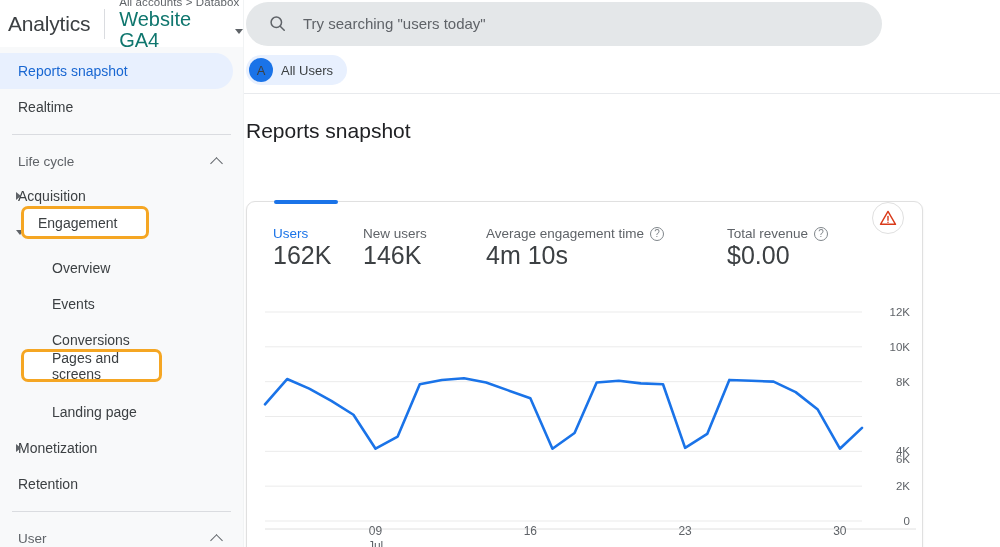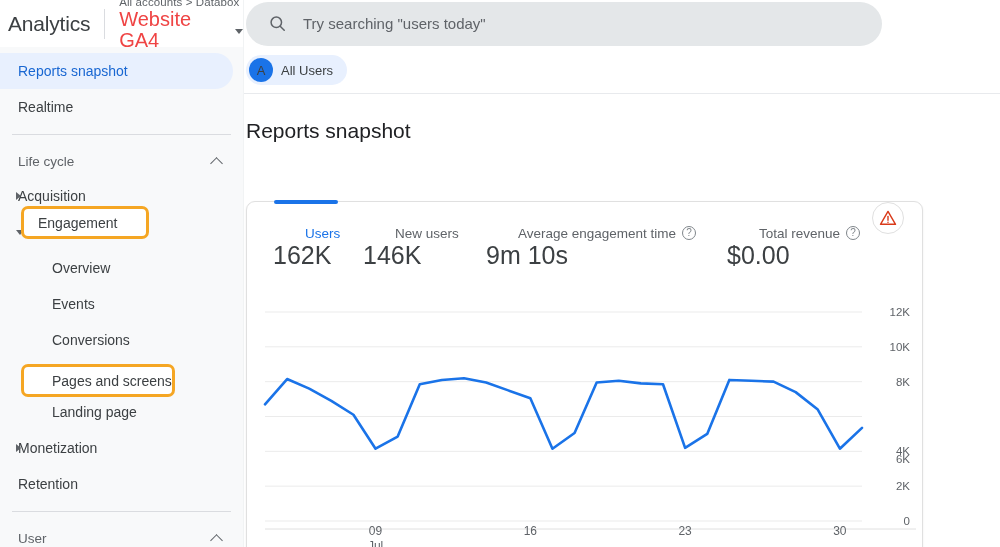--- a/index.html
+++ b/index.html
@@ -24,21 +24,21 @@
     background: #fff;
   }
   .brand-name {
     font-size: 21px; color: #3c4043; letter-spacing: -0.2px;
     padding-right: 14px; font-weight: 400;
   }
   .brand-sep { width: 1px; height: 30px; background: #dadce0; }
   .prop { padding-left: 14px; line-height: 1.05; }
   .prop-crumb { font-size: 11.5px; color: #5f6368; letter-spacing: .1px; }
   .prop-title {
-    font-size: 20px; color: #ef4444; font-weight: 400; margin-top: 1px;
+    font-size: 20px; color: #0f766e; font-weight: 400; margin-top: 1px;
     display: flex; align-items: center; gap: 5px;
   }
   .caret-down {
     width: 0; height: 0; border-left: 4.5px solid transparent;
     border-right: 4.5px solid transparent; border-top: 5.5px solid #5f6368;
     margin-top: 3px;
   }
 
   .nav { padding-top: 6px; }
   .nav-item {
@@ -132,21 +132,21 @@
     box-shadow: 0 1px 2px rgba(60,64,67,.10);
     overflow: visible;
   }
   .tab-indicator {
     position: absolute; left: 27px; top: -2px; width: 64px; height: 4px;
     background: #1a73e8; border-radius: 2px;
   }
   .metrics { display: flex; padding: 24px 0 0 26px; position: relative; }
   .metric { margin-right: 0; }
   .m-label {
-    font-size: 13.5px; color: #5f6368; display: flex; align-items: flex-start; gap: 6px; margin-left: 32px;
+    font-size: 13.5px; color: #5f6368; display: flex; align-items: flex-end; gap: 6px;
   }
   .metric.primary .m-label { color: #1a73e8; font-weight: 500; }
   .m-value { font-size: 25px; color: #3c4043; margin-top: 0; font-weight: 400; }
   .qmark {
     width: 14px; height: 14px; border: 1.3px solid #80868b; border-radius: 50%;
     font-size: 10px; color: #80868b; display: flex; align-items: center;
     justify-content: center; line-height: 1;
   }
   .warn {
     position: absolute; right: 18px; top: 0; width: 32px; height: 32px;
@@ -242,21 +242,21 @@
 
       <div class="section-head">
         <span>User</span>
         <span class="chev-up"></span>
       </div>
     </div>
 
     <div class="hl" style="left:21px; top:206px; width:128px; height:33px;">
       <span class="hl-label" style="left:14px;">Engagement</span>
     </div>
-    <div class="hl" style="left:21px; top:364px; width:154px; height:33px;">
+    <div class="hl" style="left:21px; top:349px; width:141px; height:33px;">
       <span class="hl-label" style="left:28px;">Pages and screens</span>
     </div>
   </div>
 
   <div class="main">
 
     <div class="topbar">
       <div class="search">
         <svg width="19" height="19" viewBox="0 0 24 24">
           <circle cx="10.5" cy="10.5" r="6.6" fill="none" stroke="#5f6368" stroke-width="1.9"></circle>
@@ -292,21 +292,21 @@
             <span>New users</span>
           </div>
           <div class="m-value">146K</div>
         </div>
 
         <div class="metric" style="width:241px">
           <div class="m-label">
             <span>Average engagement time</span>
             <span class="qmark">?</span>
           </div>
-          <div class="m-value">9m 10s</div>
+          <div class="m-value">4m 10s</div>
         </div>
 
         <div class="metric">
           <div class="m-label">
             <span>Total revenue</span>
             <span class="qmark">?</span>
           </div>
           <div class="m-value">$0.00</div>
         </div>
 

